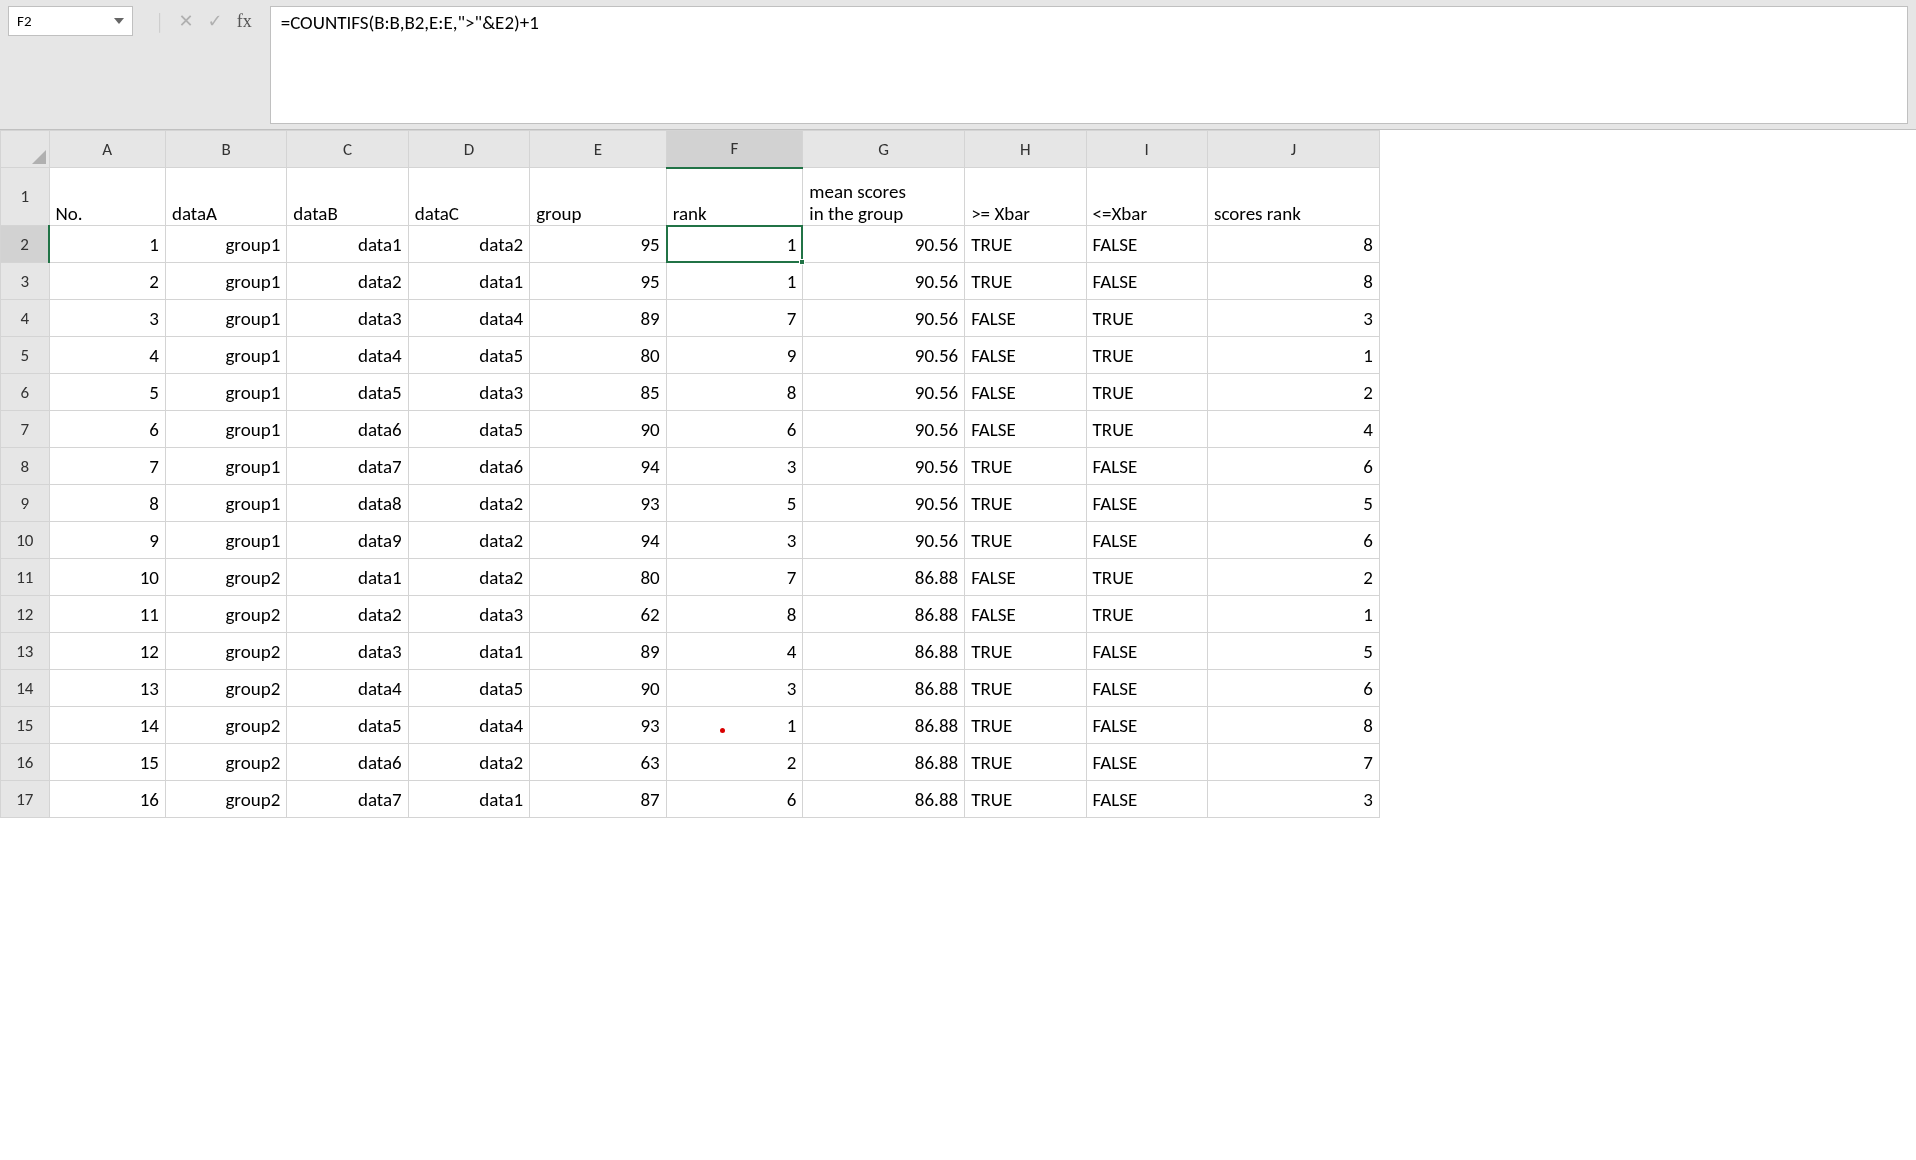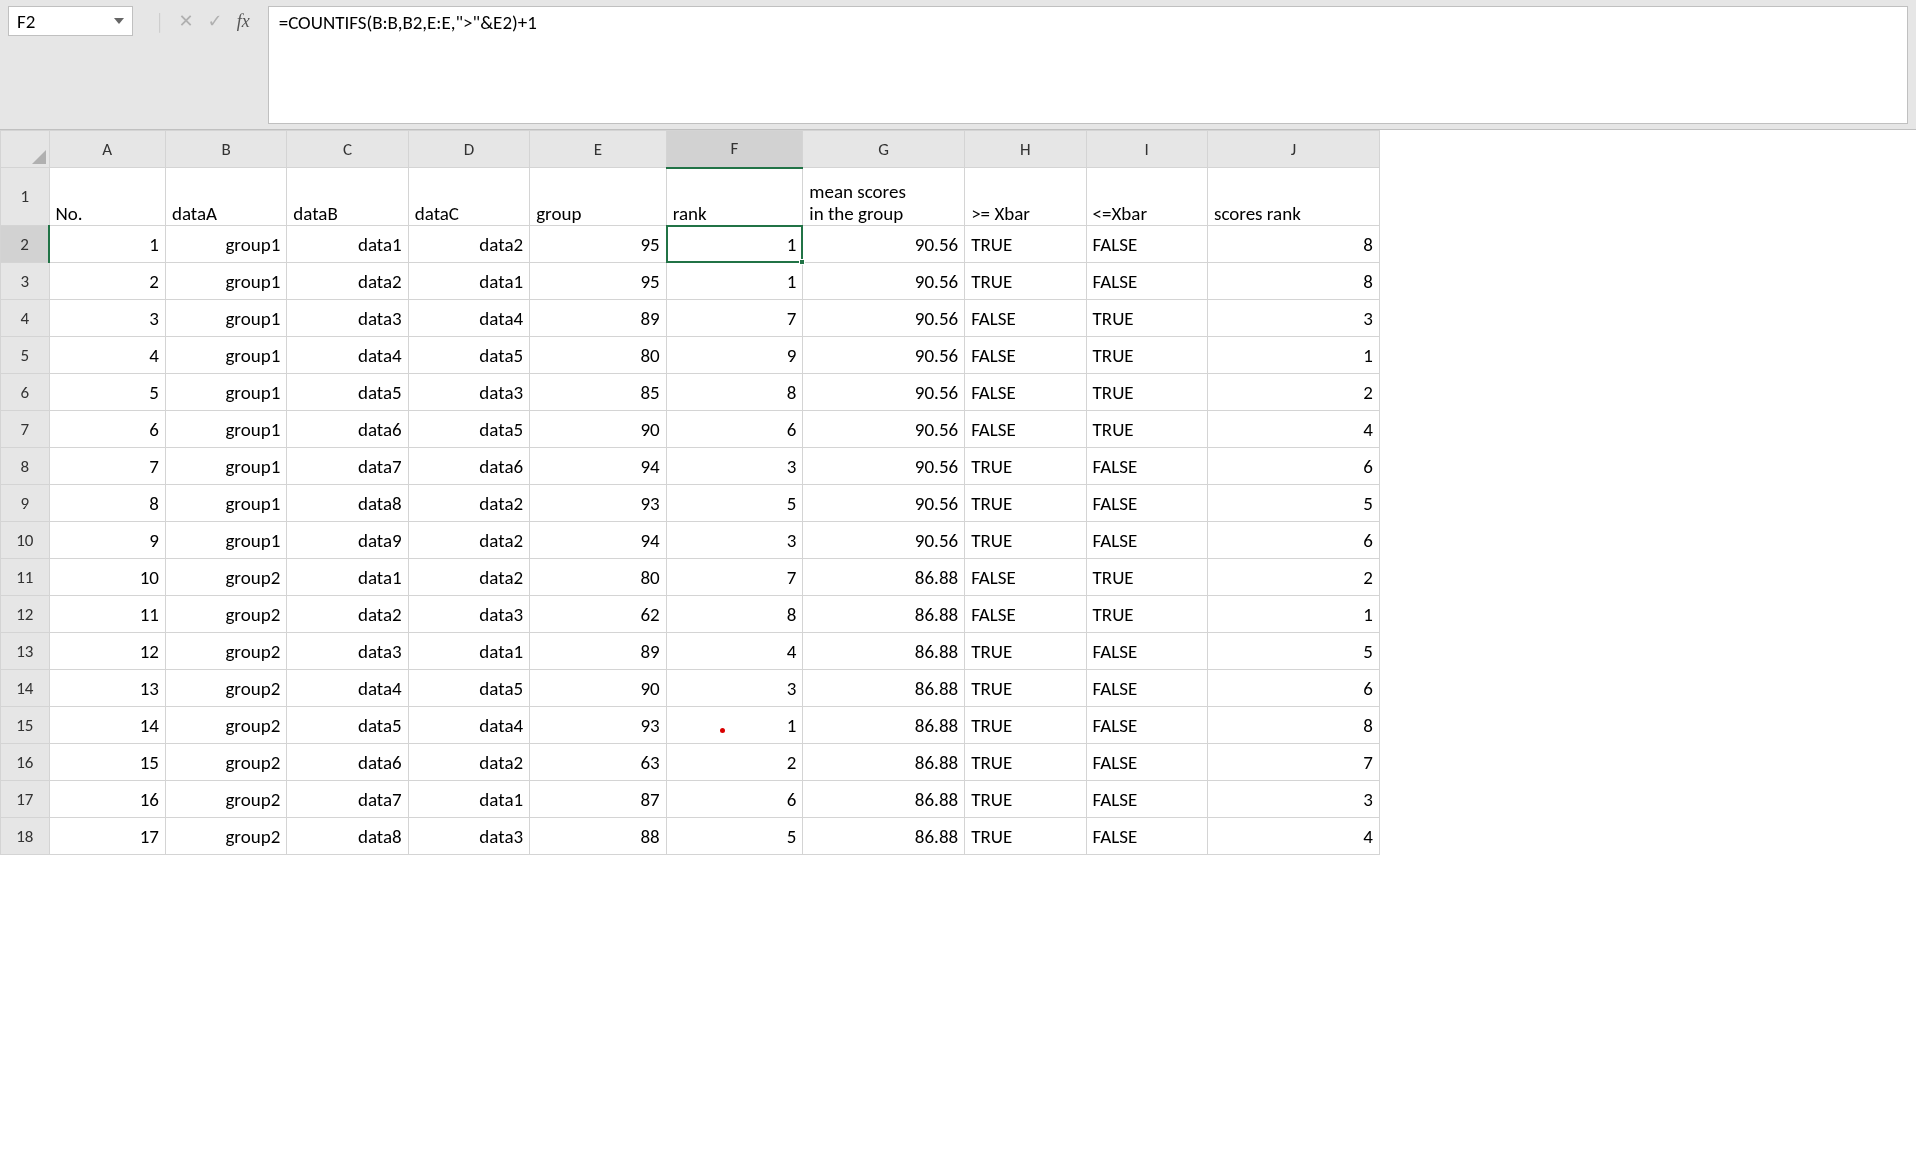--- a/index.html
+++ b/index.html
@@ -22,38 +22,37 @@
   .name-box {
     width: 125px;
     height: 30px;
     background: #ffffff;
     border: 1px solid #c0c0c0;
     display: flex;
     align-items: center;
     padding: 0 8px;
     justify-content: space-between;
   }
-  .name-box-text { font-size: 19px; }
+  .name-box-text { font-size: 15px; }
   .name-box-arrow {
     width: 0; height: 0;
     border-left: 5px solid transparent;
     border-right: 5px solid transparent;
     border-top: 6px solid #666;
   }
   .fb-icons {
     display: flex;
     align-items: center;
     height: 30px;
     gap: 14px;
     padding: 0 10px 0 14px;
     color: #b0b0b0;
   }
   .fb-icon { font-size: 18px; line-height: 1; }
   .fx-label {
-    font-style: italic;
     font-family: "Times New Roman", serif;
     color: #555;
     font-size: 18px;
     text-align: center;
   }
   .formula-input {
     flex: 1;
     height: 118px;
     background: #ffffff;
     border: 1px solid #c0c0c0;
@@ -424,29 +423,16 @@
           <td class="txt">group2</td>
           <td class="txt">data7</td>
           <td class="txt">data1</td>
           <td class="num">87</td>
           <td class="num">6</td>
           <td class="num">86.88</td>
           <td class="ctr">TRUE</td>
           <td class="ctr">FALSE</td>
           <td class="num">3</td>
         </tr>
-        <tr>
-          <th class="row-hdr">18</th>
-          <td class="num">17</td>
-          <td class="txt">group2</td>
-          <td class="txt">data8</td>
-          <td class="txt">data3</td>
-          <td class="num">88</td>
-          <td class="num">5</td>
-          <td class="num">86.88</td>
-          <td class="ctr">TRUE</td>
-          <td class="ctr">FALSE</td>
-          <td class="num">4</td>
-        </tr>
       </tbody>
   </table>
   <div class="red-dot" style="top:598px; left:720px;"></div>
 </div>
 
 </body></html>

